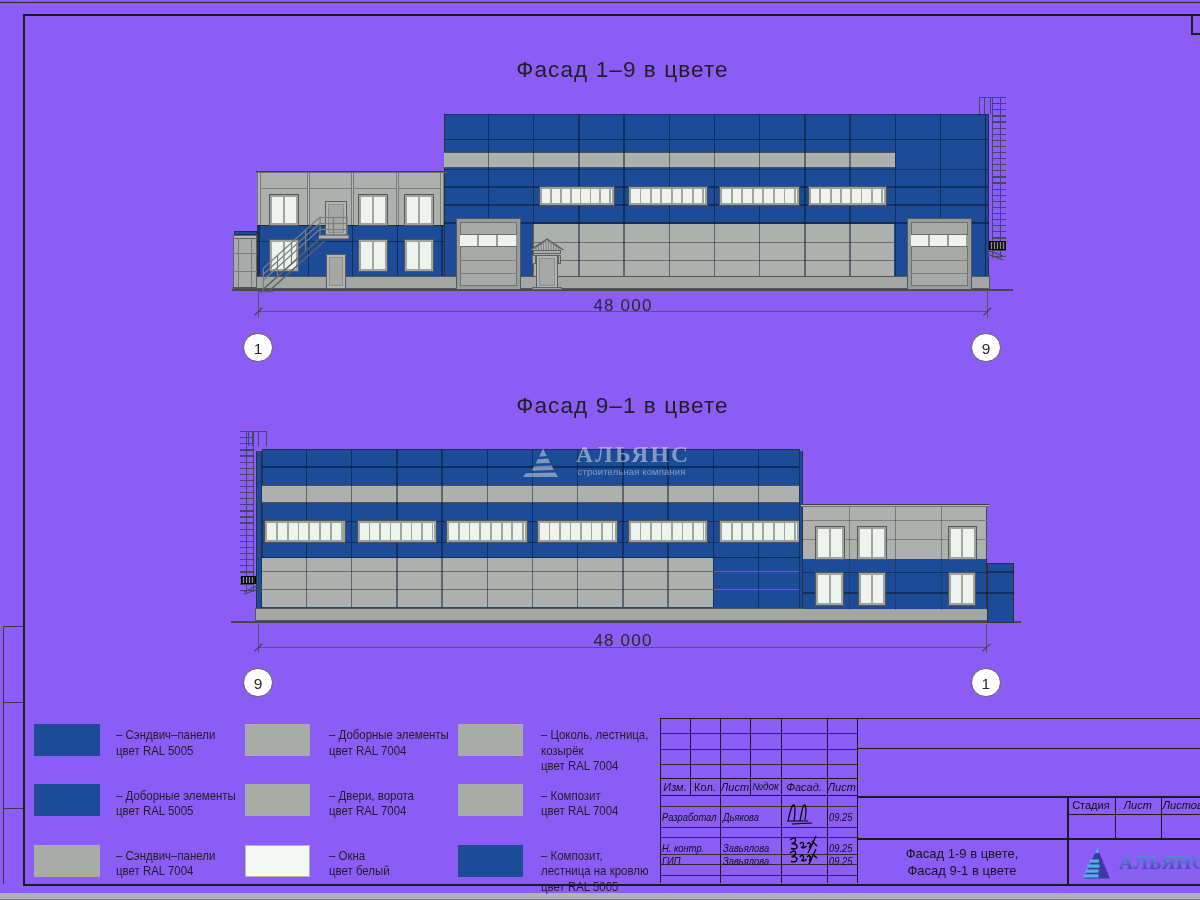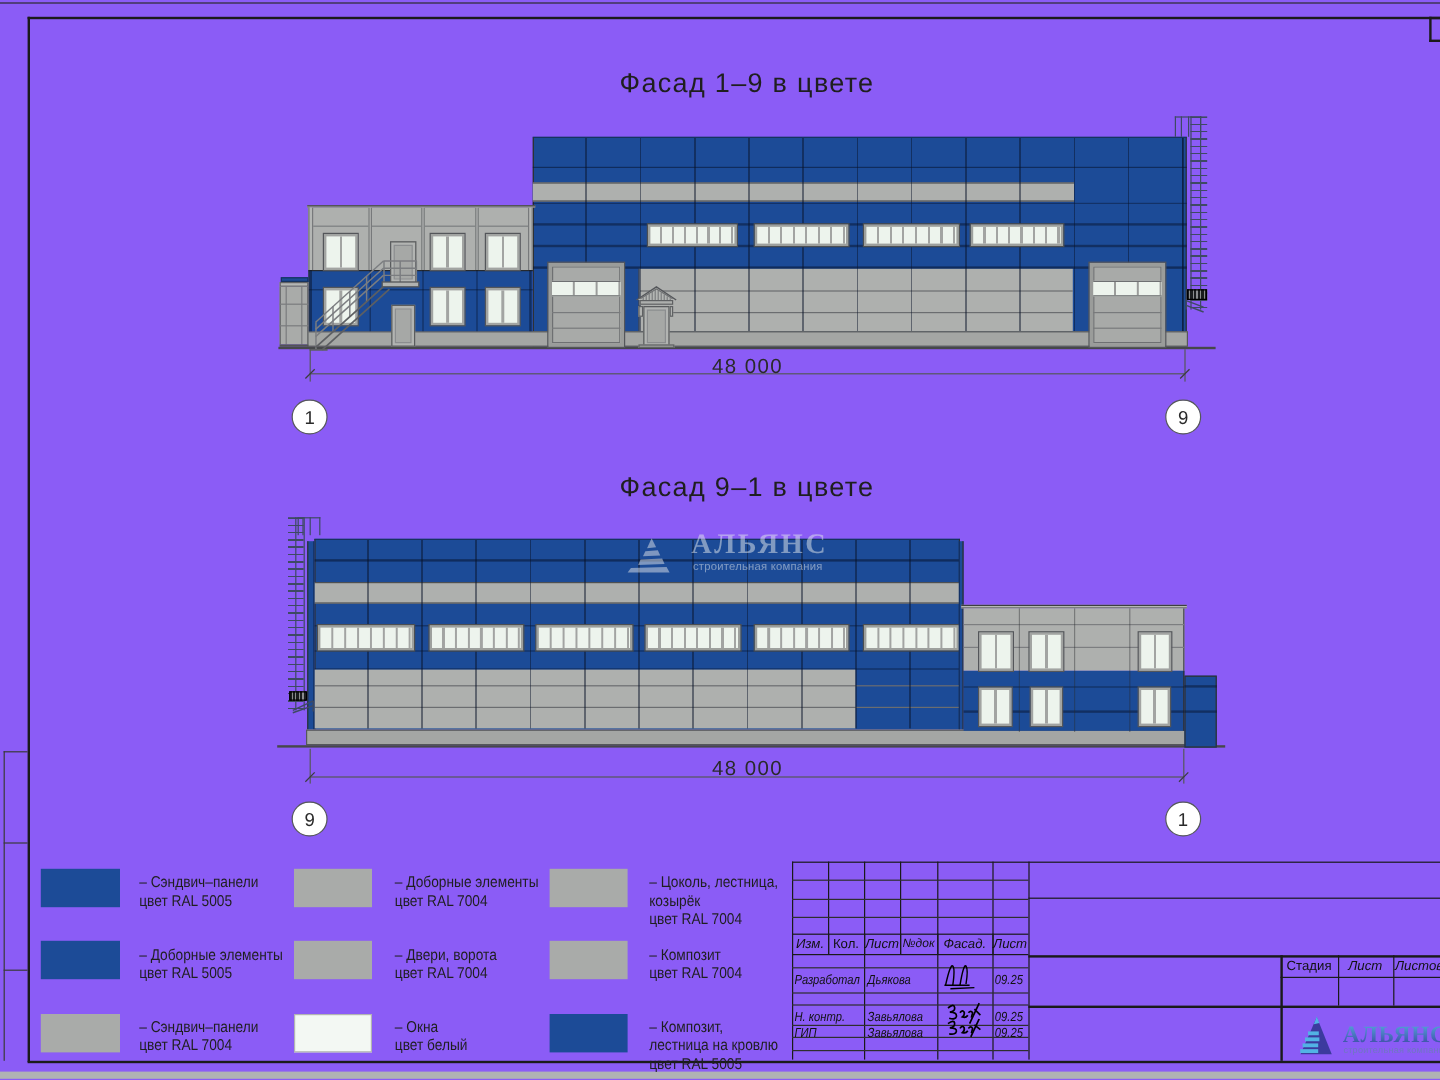--- a/index.html
+++ b/index.html
@@ -520,20 +520,21 @@
         <path d="M28 0 L21 15 M24 5 L29 9"></path>
       </g>
     </svg>
 
 <div class="a" style="left:1067px;top:799px;font-size:11px;color:#111;white-space:nowrap;text-align:center;width:47.8px">Стадия</div>
 
 <div class="a" style="left:1114.8px;top:799px;font-style:italic;font-size:11px;color:#111;white-space:nowrap;text-align:center;width:45.8px">Лист</div>
 
 <div class="a" style="left:1160.6px;top:799px;font-style:italic;font-size:11px;color:#111;white-space:nowrap;text-align:center;width:44px">Листов</div>
 
+<div class="a" style="left:866px;top:845px;width:192px;text-align:center;font-size:13px;line-height:17px;color:#161616">Фасад 1-9 в цвете,<br>Фасад 9-1 в цвете</div>
 
 <svg class="a" style="left:1070px;top:838px" width="130" height="45" viewBox="0 0 130 45">
       <defs>
         <linearGradient id="lg" x1="0" y1="0" x2="0" y2="1">
           <stop offset="0" stop-color="#55a9dc"></stop>
           <stop offset="1" stop-color="#3b3d9e"></stop>
         </linearGradient>
       </defs>
       <polygon points="27.3,9.5 39.8,40.5 13.8,40.5" fill="#3c3a9e"></polygon>
       <polygon points="27.3,9 29.5,14.5 24.8,15.5" fill="#52b2e5"></polygon>

